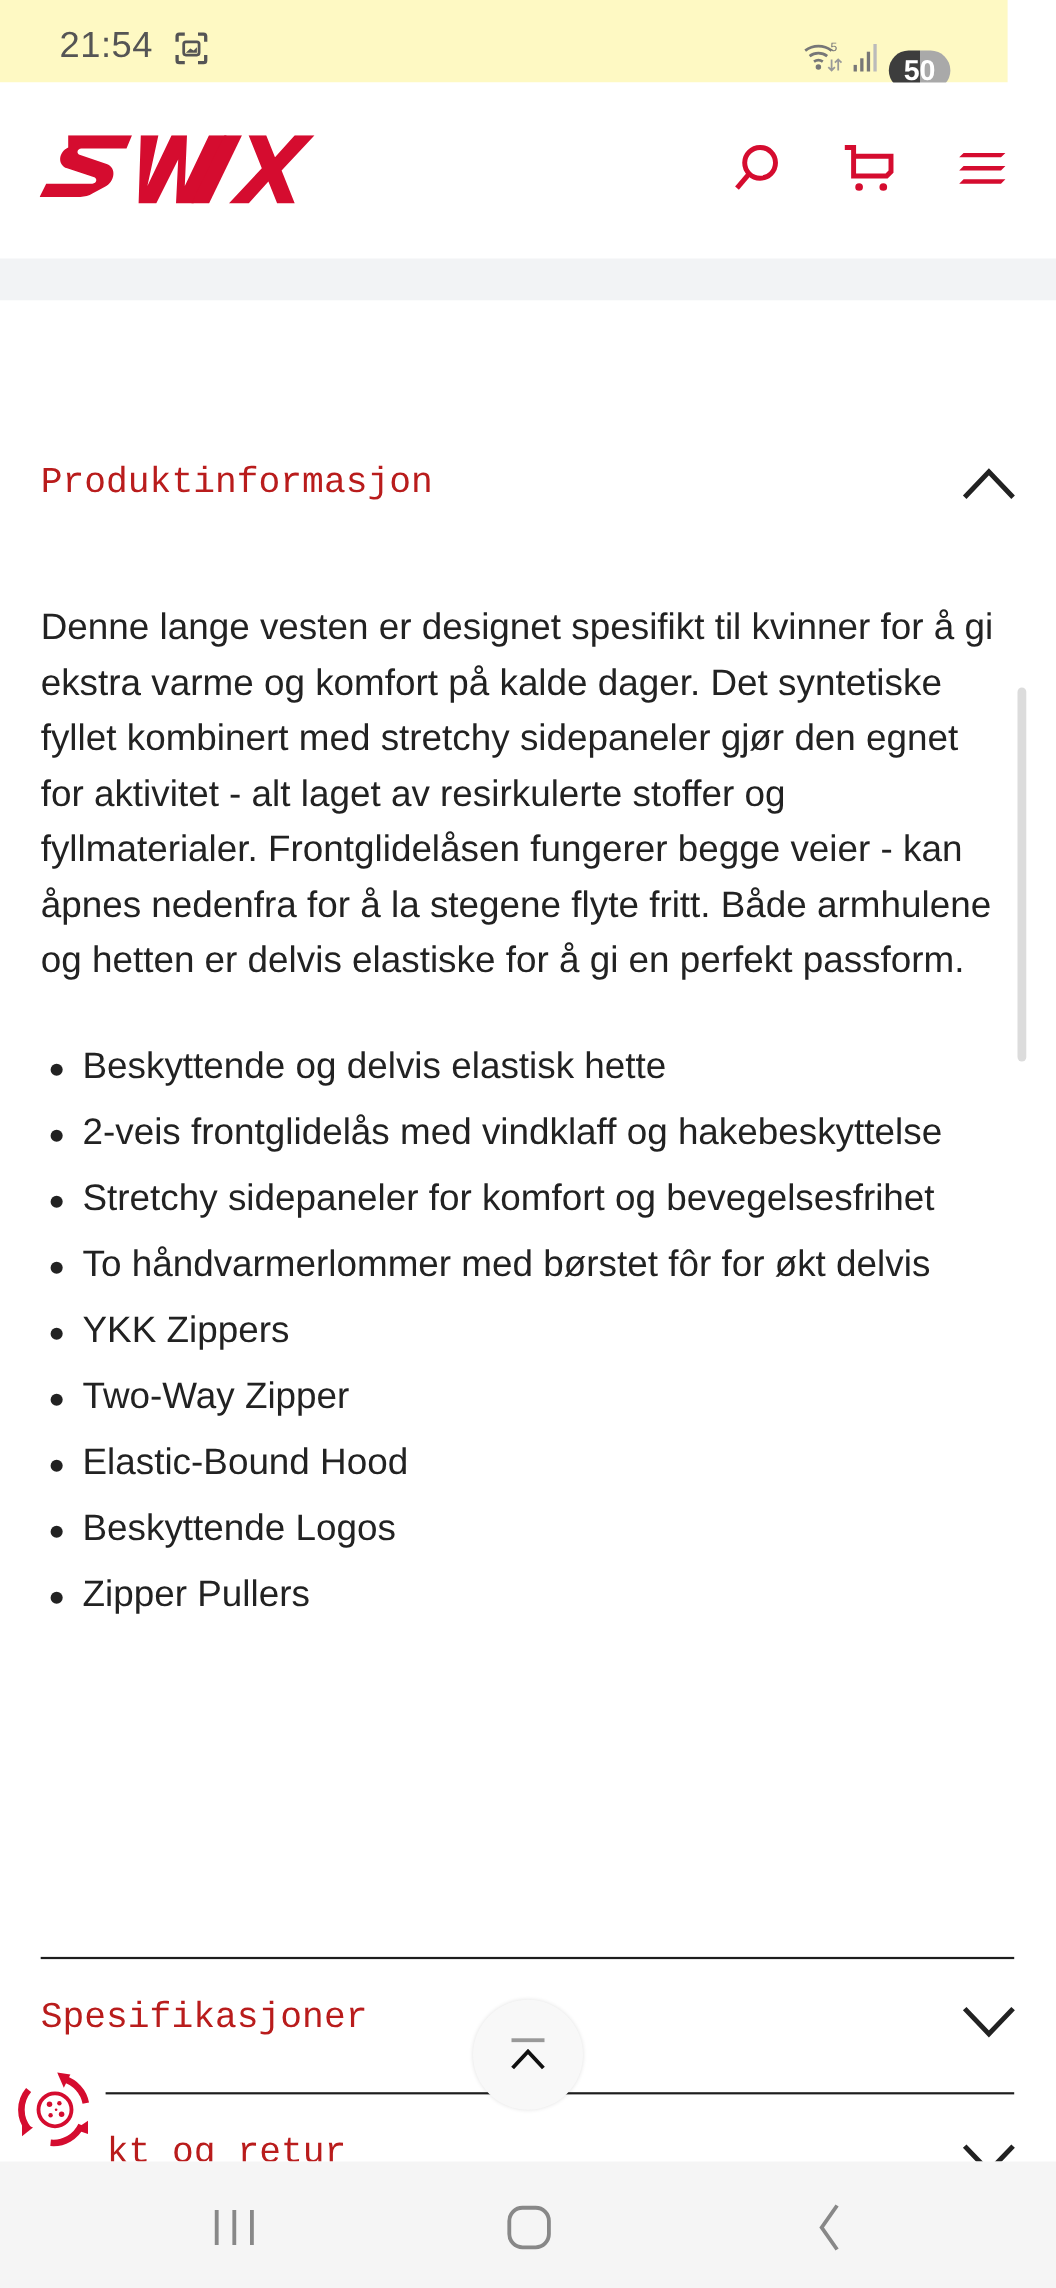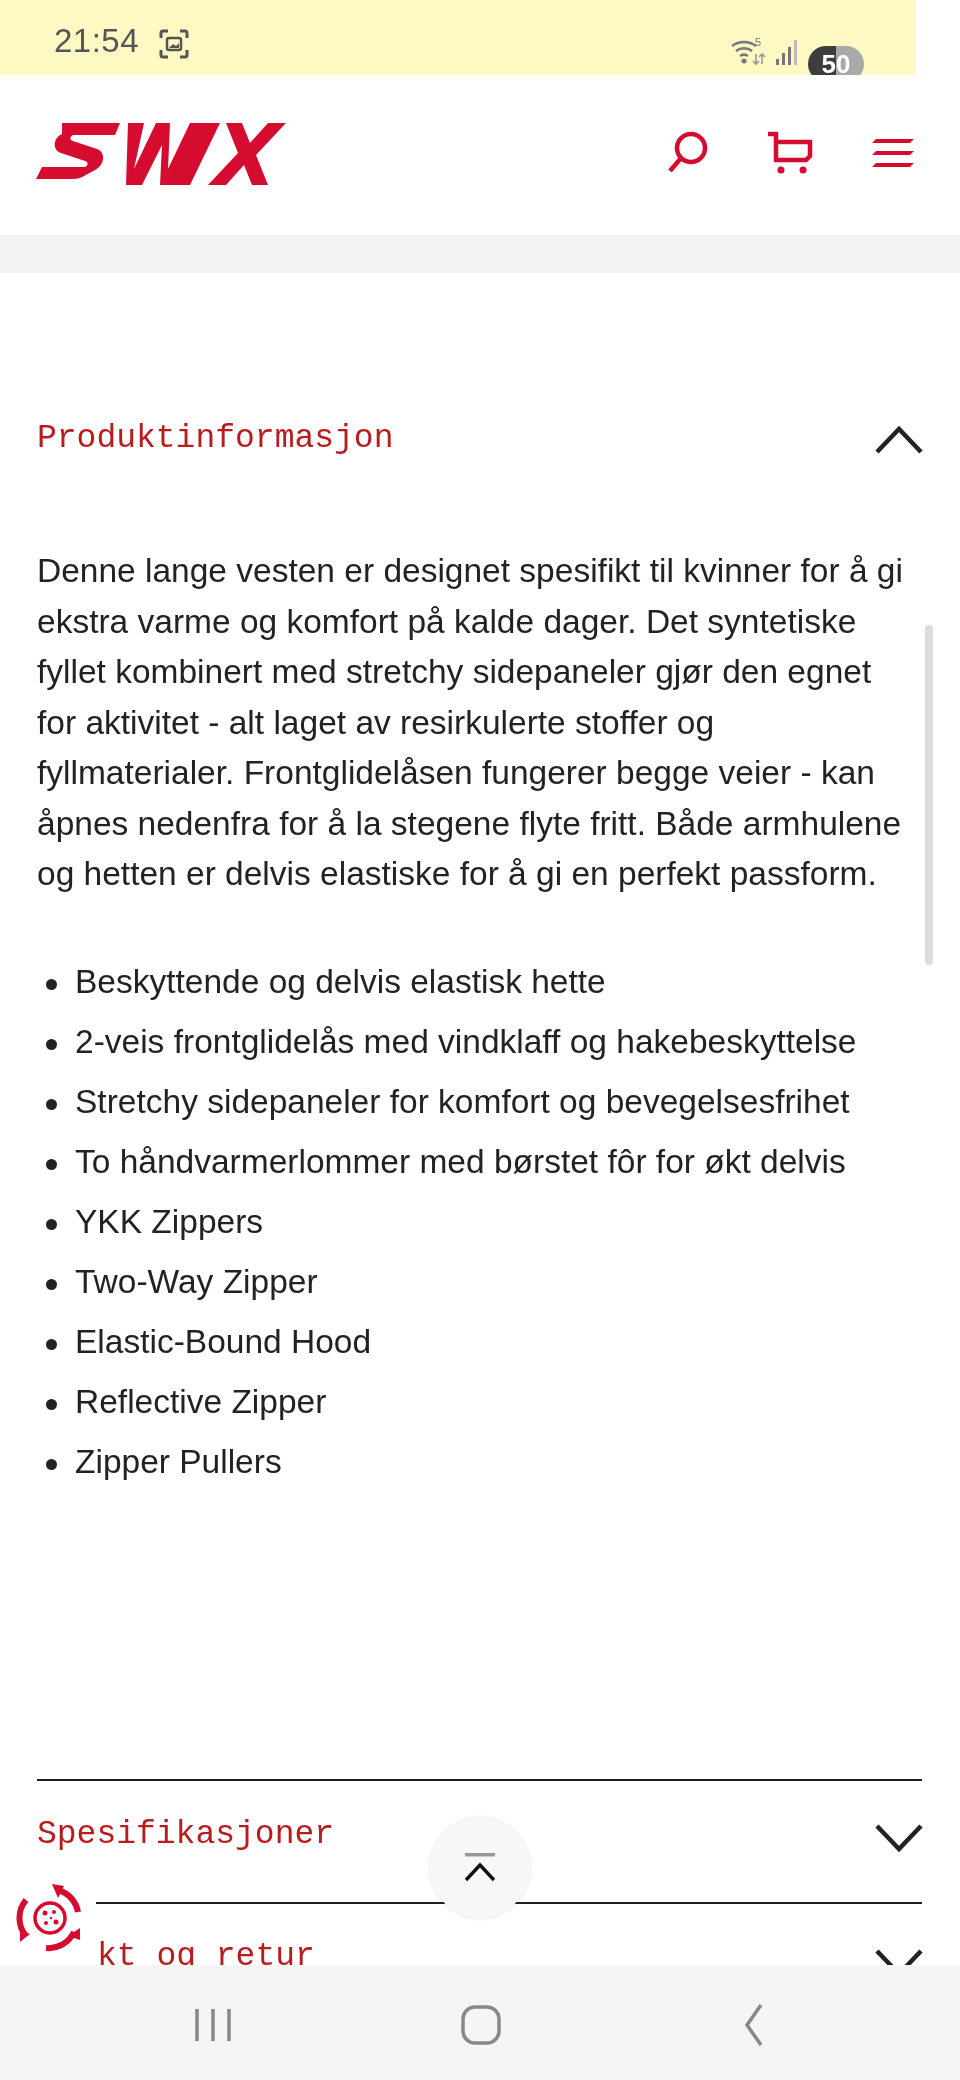--- a/index.html
+++ b/index.html
@@ -14,21 +14,21 @@
 
     .header { position: absolute; top: 75px; left: 0; width: 960px; height: 160px; background: #ffffff; }
     .logo { position: absolute; left: 36px; top: 48px; width: 250px; height: 62px; }
     .header-icon { position: absolute; top: 53px; width: 50px; height: 50px; cursor: pointer; }
     .gray-band { position: absolute; top: 235px; left: 0; width: 960px; height: 38px; background: #f2f3f5; }
 
     .section-title { position: absolute; left: 37px; font-size: 33px; color: #b91c1c; font-family: Liberation Mono, monospace; }
     .chev { position: absolute; right: 36px; width: 50px; height: 30px; }
 
     .desc { position: absolute; left: 37px; top: 502px; width: 880px; font-size: 33.5px; line-height: 50.5px; color: #222222; margin-top: 44px; }
-    .features { position: absolute; left: 37px; top: 945px; width: 880px; list-style: none; margin-top: 12px; }
+    .features { position: absolute; left: 37px; top: 945px; width: 880px; list-style: none; }
     .features li { position: relative; padding-left: 38px; font-size: 33.5px; line-height: 50px; margin-bottom: 10px; color: #222222; }
     .features li::before { content: ""; position: absolute; left: 9px; top: 22px; width: 11px; height: 11px; border-radius: 50%; background: #222222; }
 
     .divider { position: absolute; height: 2px; background: #1e1e1e; }
 
     .scroll-thumb { position: absolute; left: 925px; top: 625px; width: 8px; height: 340px; border-radius: 4px; background: #dcdcdc; }
 
     .to-top { position: absolute; left: 430px; top: 1818px; width: 100px; height: 100px; border-radius: 50%; background: #f8f8f8; box-shadow: 0 0 4px rgba(0,0,0,0.12); display: flex; align-items: center; justify-content: center; cursor: pointer; }
     .recycle { position: absolute; left: 12px; top: 1880px; width: 76px; height: 76px; cursor: pointer; }
 
@@ -98,21 +98,21 @@
 <p class="desc">Denne lange vesten er designet spesifikt til kvinner for å gi ekstra varme og komfort på kalde dager. Det syntetiske fyllet kombinert med stretchy sidepaneler gjør den egnet for aktivitet - alt laget av resirkulerte stoffer og fyllmaterialer. Frontglidelåsen fungerer begge veier - kan åpnes nedenfra for å la stegene flyte fritt. Både armhulene og hetten er delvis elastiske for å gi en perfekt passform.</p>
 
 <ul class="features">
   <li>Beskyttende og delvis elastisk hette</li>
   <li>2-veis frontglidelås med vindklaff og hakebeskyttelse</li>
   <li>Stretchy sidepaneler for komfort og bevegelsesfrihet</li>
   <li>To håndvarmerlommer med børstet fôr for økt delvis</li>
   <li>YKK Zippers</li>
   <li>Two-Way Zipper</li>
   <li>Elastic-Bound Hood</li>
-  <li>Reflective Zipper</li>
+  <li>Beskyttende Logos</li>
   <li>Zipper Pullers</li>
 </ul>
 
 <div class="divider" style="left:37px; top:1779px; width:885px;"></div>
 <div>
   <span class="section-title" style="top:1816px">Spesifikasjoner</span>
   <svg class="chev" style="top:1823px" viewBox="0 0 50 30">
     <path d="M3 3l22 23L47 3" fill="none" stroke="#222" stroke-width="4.5"></path>
   </svg>
 </div>

